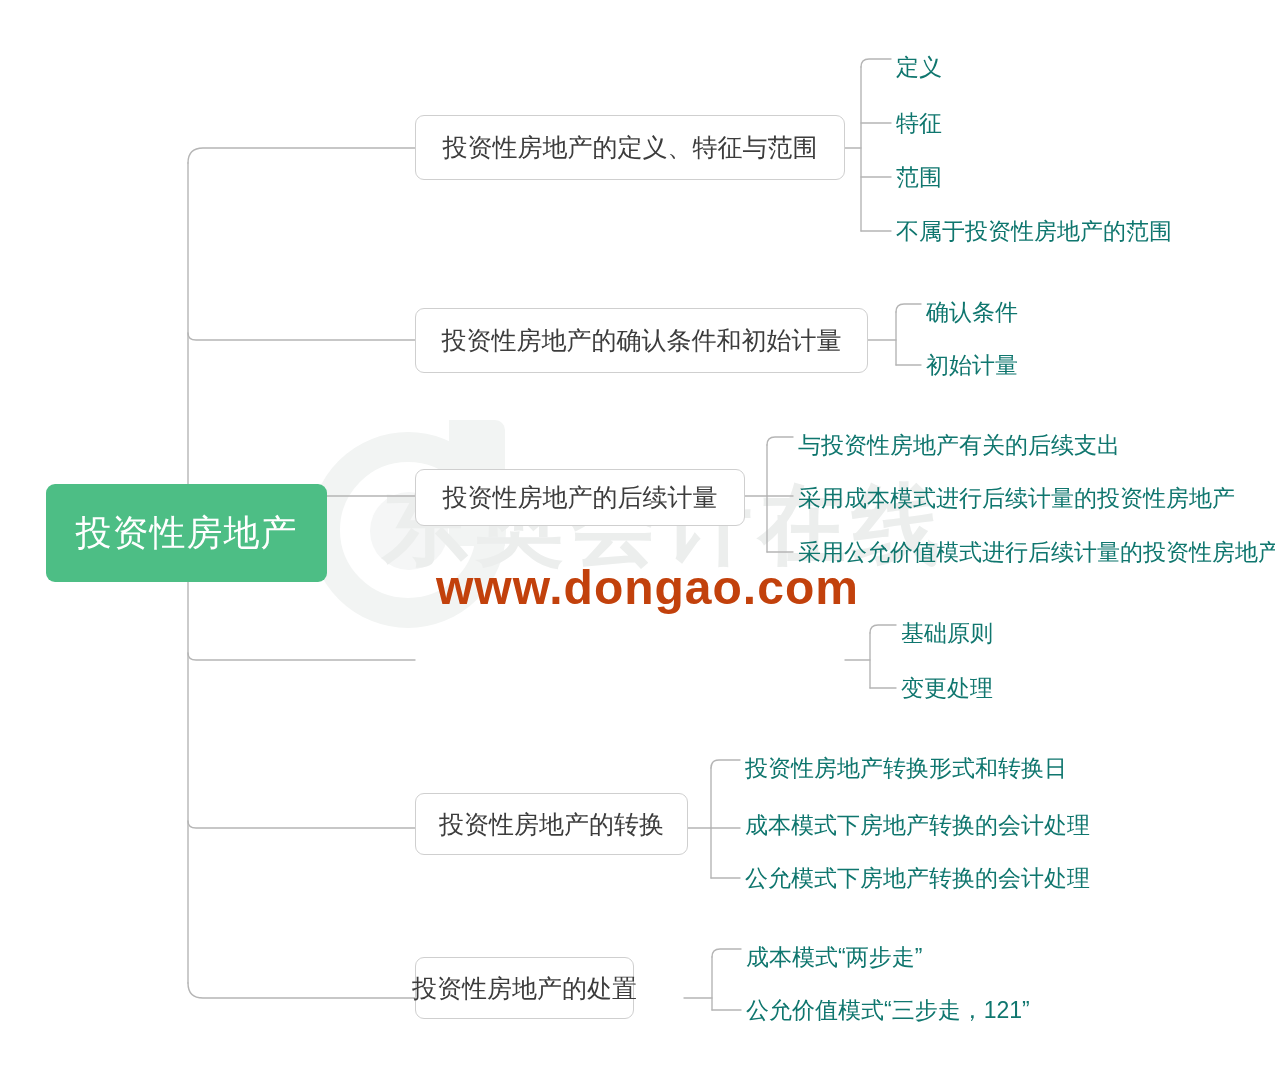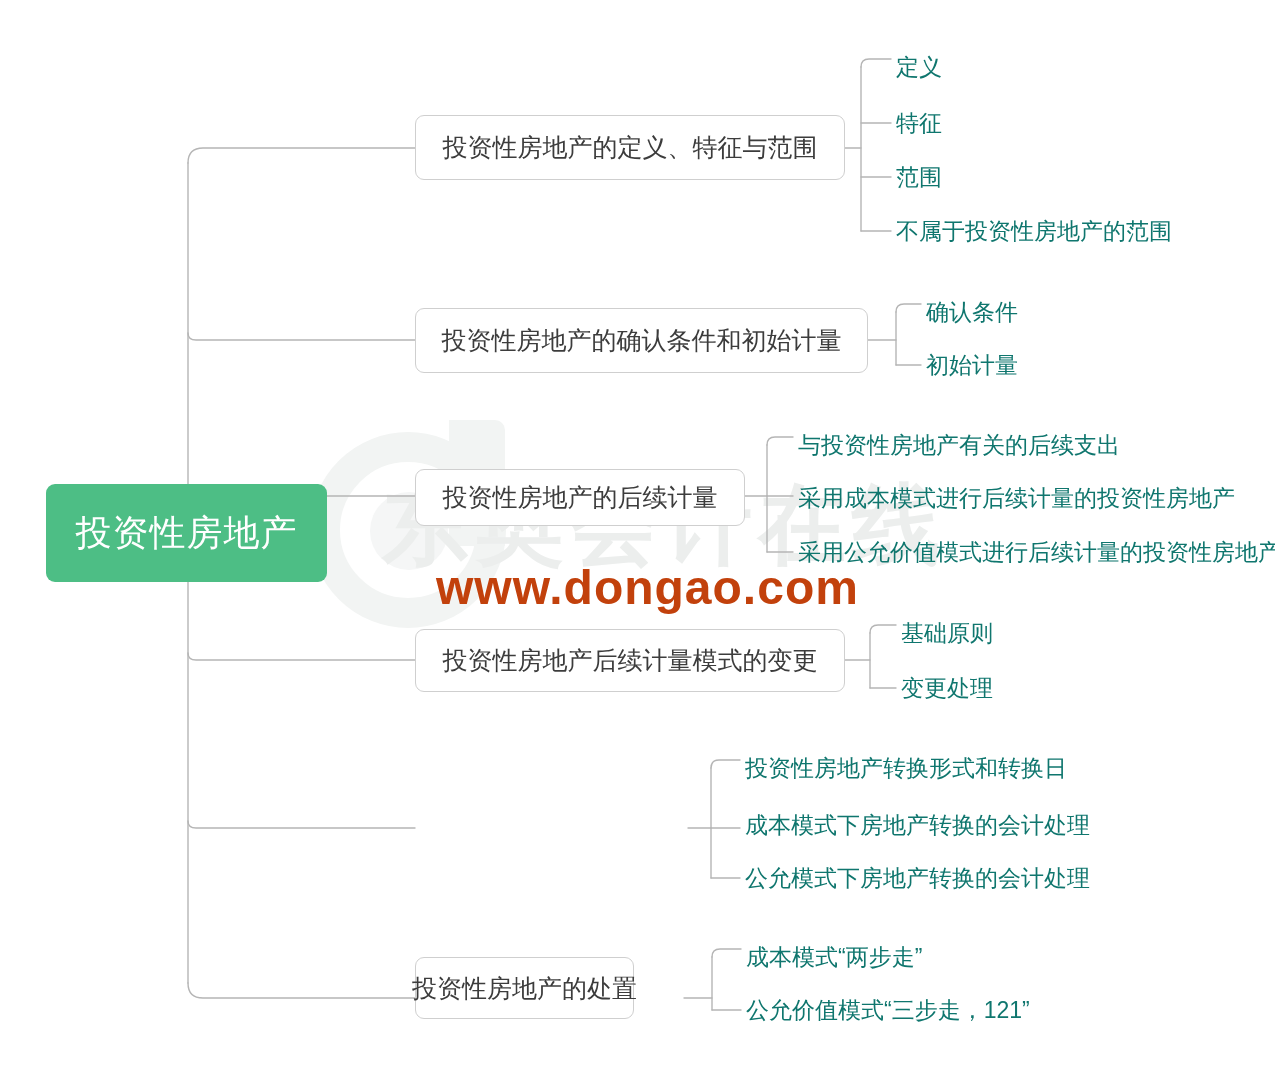--- a/index.html
+++ b/index.html
@@ -206,24 +206,24 @@
 
     <div class="branch-node" style="left:415px; top:308px; width:453px; height:65px;">投资性房地产的确认条件和初始计量</div>
     <div class="leaf-label" style="left:926px; top:312px;">确认条件</div>
     <div class="leaf-label" style="left:926px; top:365px;">初始计量</div>
 
     <div class="branch-node" style="left:415px; top:469px; width:330px; height:57px;">投资性房地产的后续计量</div>
     <div class="leaf-label" style="left:798px; top:445px;">与投资性房地产有关的后续支出</div>
     <div class="leaf-label" style="left:798px; top:498px;">采用成本模式进行后续计量的投资性房地产</div>
     <div class="leaf-label" style="left:798px; top:552px;">采用公允价值模式进行后续计量的投资性房地产</div>
 
-    <div class="branch-node" style="left:415px; top:629px; width:430px; height:63px;">投资性房地产后续计量模式的变更</div>
     <div class="leaf-label" style="left:901px; top:633px;">基础原则</div>
     <div class="leaf-label" style="left:901px; top:688px;">变更处理</div>
 
+    <div class="branch-node" style="left:415px; top:793px; width:273px; height:62px;">投资性房地产的转换</div>
     <div class="leaf-label" style="left:745px; top:768px;">投资性房地产转换形式和转换日</div>
     <div class="leaf-label" style="left:745px; top:825px;">成本模式下房地产转换的会计处理</div>
     <div class="leaf-label" style="left:745px; top:878px;">公允模式下房地产转换的会计处理</div>
 
     <div class="branch-node" style="left:415px; top:957px; width:219px; height:62px;">投资性房地产的处置</div>
     <div class="leaf-label" style="left:746px; top:957px;">成本模式“两步走”</div>
     <div class="leaf-label" style="left:746px; top:1010px;">公允价值模式“三步走，121”</div>
 
   </div>
 </div>

